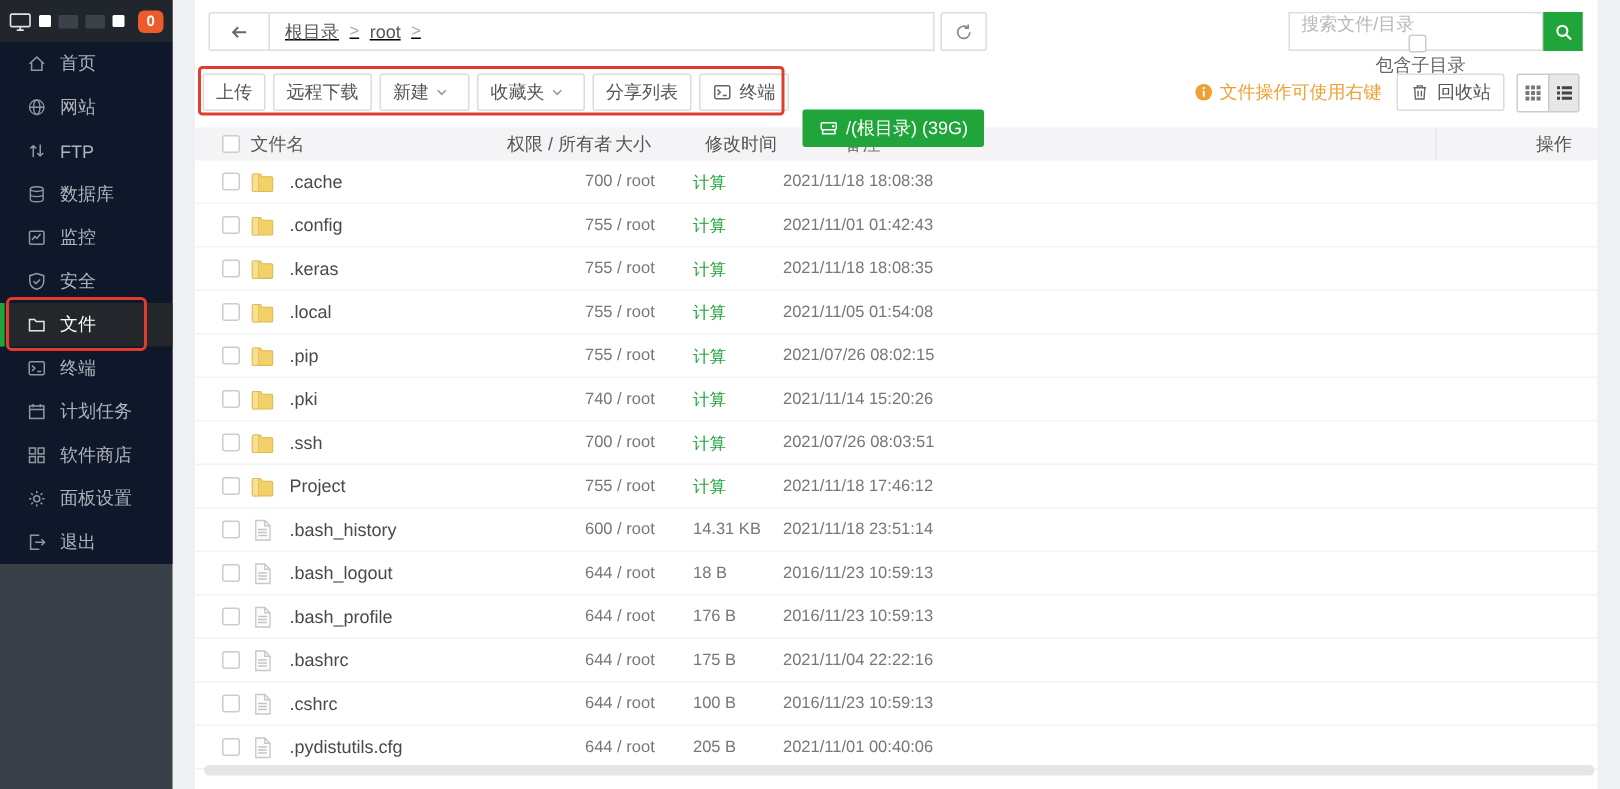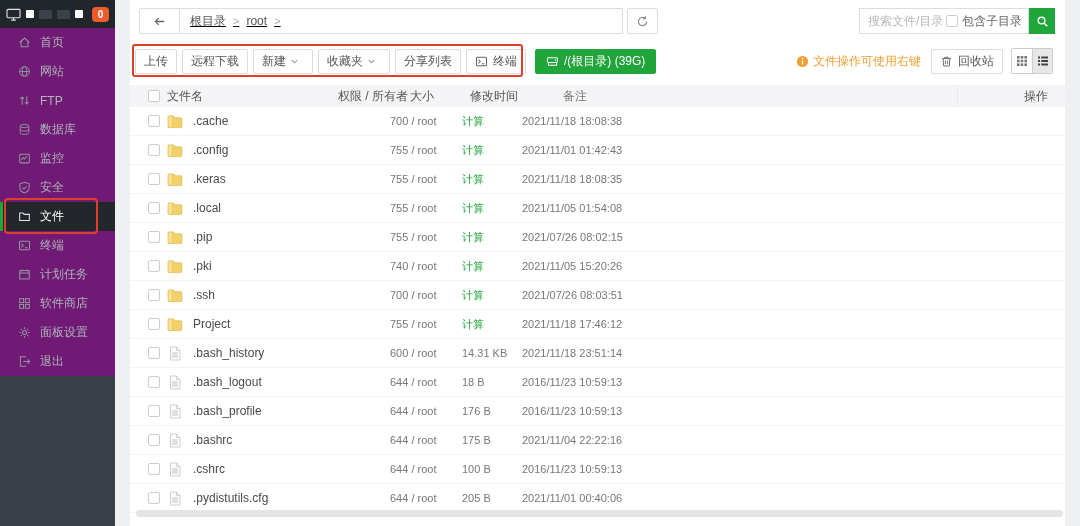--- a/index.html
+++ b/index.html
@@ -9,21 +9,21 @@
   .icon { display:inline-block; flex:none; }
 
   
   .sidebar { position:absolute; left:0; top:0; width:115px; height:526px; background:#3a4048; }
   .sidebar-header { height:28px; background:#21262c; display:flex; align-items:center; padding:0 6px; gap:5px; }
   .logo-icon { width:15px; height:13px; color:#dfe2e5; }
   .sq { width:8px; height:8px; background:#fff; border-radius:1px; }
   .sq.dark { width:13px; height:9px; background:#3b424a; }
   .badge { margin-left:auto; min-width:17px; height:15px; background:#ed5a2c; color:#fff;
     font-size:10px; font-weight:bold; border-radius:4px; display:flex; align-items:center; justify-content:center; }
-  .menu { background:#701a75; }
+  .menu { background:#0f172a; }
   .menu-item { position:relative; height:29px; display:flex; align-items:center; padding-left:18px;
     color:#aeb4ba; font-size:12px; cursor:pointer; }
   .menu-item .icon { width:13px; height:13px; margin-right:9px; color:#8f969d; }
   .menu-item.active { background:#23272c; color:#fff; box-shadow:inset 3px 0 0 0 #20a53a; }
   .menu-item.active .icon { color:#e4e6e8; }
   .menu-item.active::after { content:""; position:absolute; left:4px; right:17px; top:-4px; bottom:-3px;
     border:2px solid #df3e2d; border-radius:4px; pointer-events:none; }
 
   
   .content { position:absolute; left:130px; top:0; width:935px; height:526px; background:#fff; }
@@ -34,32 +34,32 @@
     justify-content:center; cursor:pointer; }
   .back-btn { width:41px; border-radius:2px 0 0 2px; color:#666; }
   .back-btn .icon { width:13px; height:13px; }
   .crumb-field { width:443px; height:26px; border:1px solid #ddd; border-left:none; display:flex;
     align-items:center; padding-left:10px; font-size:12px;text-decoration:underline; }
   .crumb { color:#555; text-decoration:none; cursor:pointer; }
   .crumb-sep { color:#aaa; margin:0 7px; font-size:11px; }
   .refresh-btn { width:31px; margin-left:4px; border-radius:2px; color:#888; }
   .refresh-btn .icon { width:13px; height:13px; }
   .search-group { margin-left:auto; display:flex; align-items:center; }
-  .search-box { width:170px; height:26px; border:1px solid #ddd; display:flex; align-items:center; padding:0 6px 0 8px; }
+  .search-box { width:170px; height:26px; border:1px solid #ddd; display:flex; align-items:center; padding:0 6px 0 8px;flex-direction:column; }
   .search-input { border:none; outline:none; flex:1; min-width:0; font-size:12px; color:#333;
     font-family:"Liberation Sans","DejaVu Sans",sans-serif; }
   .search-input::placeholder { color:#b8b8b8; }
   .cb { width:12px; height:12px; border:1px solid #ccc; border-radius:2px; background:#fff; flex:none; cursor:pointer; }
   .cb-label { font-size:12px; color:#666; white-space:nowrap; margin-left:4px; cursor:pointer; }
   .search-btn { width:26px; height:26px; background:#20a53a; border:1px solid #20a53a; display:flex;
     align-items:center; justify-content:center; cursor:pointer; }
   .search-btn .icon { width:13px; height:13px; color:#fff; }
 
   
-  .toolbar { display:flex; align-items:flex-end; margin:15px 12px 0 5px; height:25px; position:relative; }
+  .toolbar { display:flex; align-items:center; margin:15px 12px 0 5px; height:25px; position:relative; }
   .tb-btn { height:25px; border:1px solid #dcdcdc; border-radius:2px; background:#fff; color:#555;
     font-size:12px; display:flex; align-items:center; padding:0 8px; margin-right:5px; cursor:pointer; white-space:nowrap; }
   .tb-btn .icon { width:13px; height:13px; margin-right:5px; color:#666; }
   .tb-btn .caret { width:9px; height:9px; margin-left:4px; color:#999; }
   .tb-btn.green { background:#20a53a; border-color:#20a53a; color:#fff; padding:0 10px; margin-left:4px;margin-top:48px; }
   .tb-btn.green .icon { color:#fff; }
   .toolbar-annotation { position:absolute; left:-3px; top:-5px; width:391px; height:33px;
     border:2px solid #df3e2d; border-radius:3px; pointer-events:none; }
   .tb-right { margin-left:auto; display:flex; align-items:center; }
   .hint { display:flex; align-items:center; color:#efa033; font-size:12px; margin-right:10px; }
@@ -516,21 +516,21 @@
           <span class="icon">
             <svg viewBox="0 0 16 15">
               <path d="M2 2h4.6l1.3 1.8H14a.8.8 0 0 1 .8.8v8.2a.8.8 0 0 1-.8.8H2a.8.8 0 0 1-.8-.8V2.8A.8.8 0 0 1 2 2Z" fill="#f2d168" stroke="#dbb951" stroke-width=".7"></path>
               <path d="M2 2h3.4v11.6H2a.8.8 0 0 1-.8-.8V2.8A.8.8 0 0 1 2 2Z" fill="#f7e092" stroke="#dbb951" stroke-width=".5"></path>
             </svg>
           </span>
         </div>
         <div class="c-name">.pki</div>
         <div class="c-perm">740 / root</div>
         <div class="c-size calc">计算</div>
-        <div class="c-mtime">2021/11/05 15:20:26</div>
+        <div class="c-mtime">2021/11/14 15:20:26</div>
         <div class="c-note"></div>
         <div class="c-action"></div>
       </div>
 
       <div class="t-row">
         <div class="c-check">
           <span class="cb"></span>
         </div>
         <div class="c-icon">
           <span class="icon">

